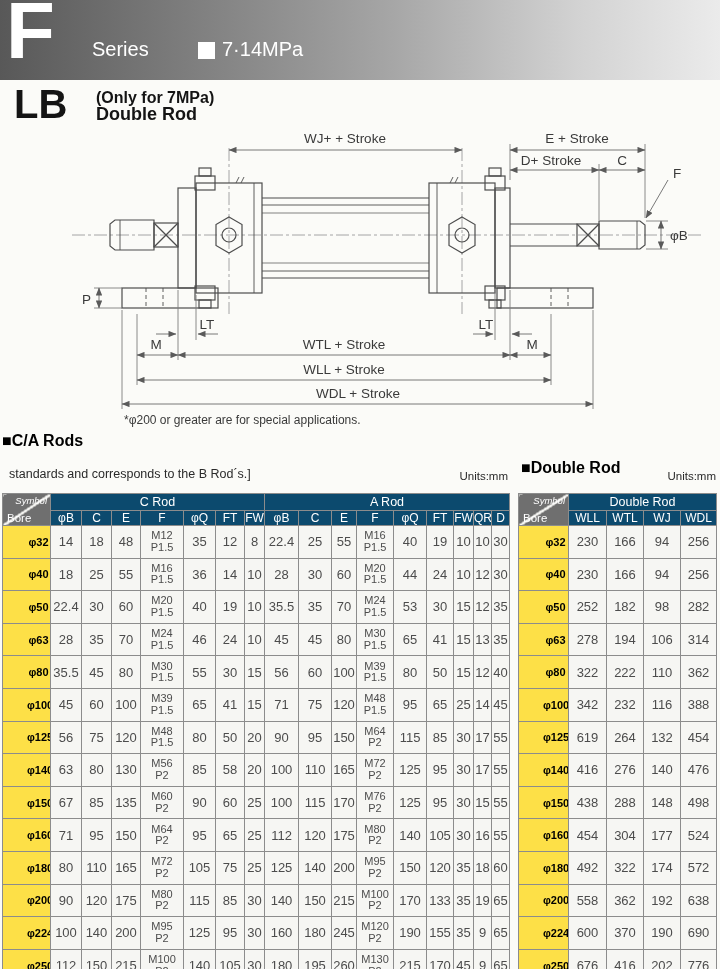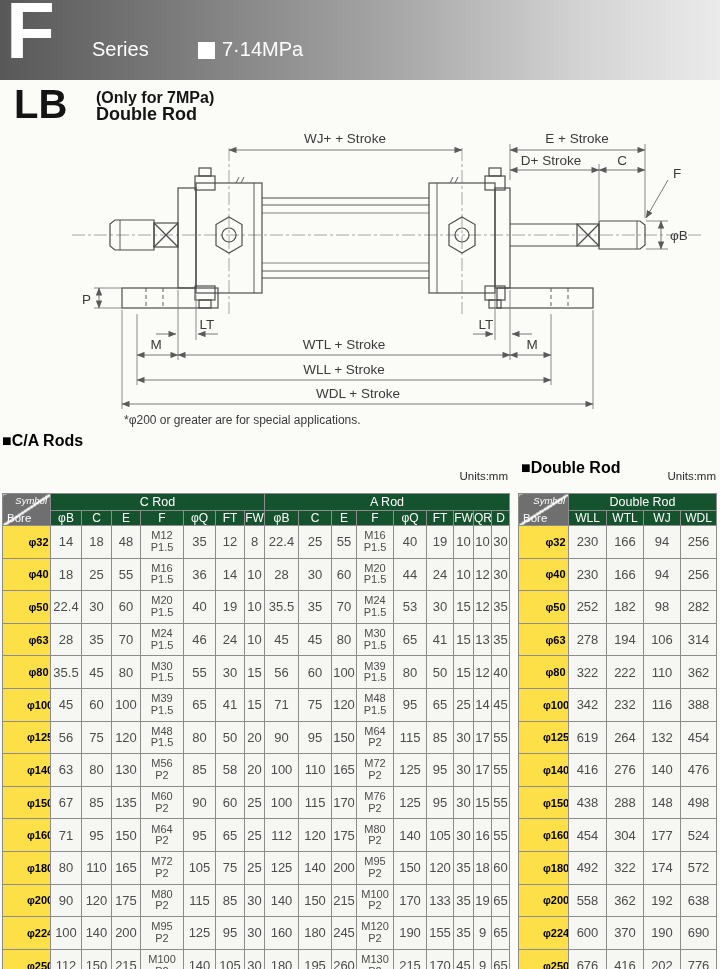--- a/index.html
+++ b/index.html
@@ -28,21 +28,21 @@
   .sec-title{position:absolute;left:2px;top:432px;font-size:16px;font-weight:bold;color:#000;}
   .desc1{position:absolute;left:5px;top:452px;font-size:12.5px;color:#2a2a2a;}
   .desc2{position:absolute;left:9px;top:467px;font-size:12.5px;color:#2a2a2a;}
   .units-left{position:absolute;left:400px;width:108px;top:470px;text-align:right;font-size:11.5px;color:#2a2a2a;}
   .dr-title{position:absolute;left:521px;top:459px;font-size:16px;font-weight:bold;color:#000;}
   .units-right{position:absolute;left:630px;width:86px;top:470px;text-align:right;font-size:11.5px;color:#2a2a2a;}
 
   
   table.tbl{position:absolute;top:493px;border-collapse:collapse;table-layout:fixed;background:#f6f6f3;}
   .tbl th,.tbl td{border:1px solid #8c8c8c;padding:0;text-align:center;overflow:hidden;}
-  .tbl th{background:#14532d;color:#fff;font-weight:normal;}
+  .tbl th{background:#0c4a6e;color:#fff;font-weight:normal;}
   .tbl .group-h{height:17px;font-size:12.5px;}
   .tbl .unit-h{height:15px;font-size:12px;}
   .tbl td{height:31.6px;font-size:13px;color:#4c4c4c;}
   .tbl td.bore{background:#fde047;color:#000;font-weight:bold;font-size:11px;padding-left:24px;}
   .tbl td.fcell{font-size:11px;line-height:11.5px;}
   .tbl-left{left:2px;width:507px;}
   .tbl-right{left:518px;width:198px;}
   th.corner{position:relative;background:
       linear-gradient(to bottom right,rgba(0,0,0,0) 47.5%,#f2f2ef 47.5%,#f2f2ef 52.5%,rgba(0,0,0,0) 52.5%),#6f6f6f;}
   th.corner .sym{position:absolute;top:1px;right:3px;font-size:9.5px;font-style:italic;color:#fff;}
@@ -188,20 +188,21 @@
       <text x="156" y="221" text-anchor="middle">M</text>
       <text x="532" y="221" text-anchor="middle">M</text>
       <text x="344" y="221" text-anchor="middle">WTL + Stroke</text>
       <text x="344" y="246" text-anchor="middle">WLL + Stroke</text>
       <text x="358" y="270" text-anchor="middle">WDL + Stroke</text>
       <text x="124" y="296" font-size="12">*φ200 or greater are for special applications.</text>
     </g>
   </svg>
 
   <div class="sec-title">■C/A Rods</div>
+  <div class="desc2">standards and corresponds to the B Rod´s.]</div>
   <div class="units-left">Units:mm</div>
   <div class="dr-title">■Double Rod</div>
   <div class="units-right">Units:mm</div>
 
   <table class="tbl tbl-left">
     <colgroup>
       <col style="width:48px">
         <col style="width:31px">
         <col style="width:30px">
         <col style="width:29px">

